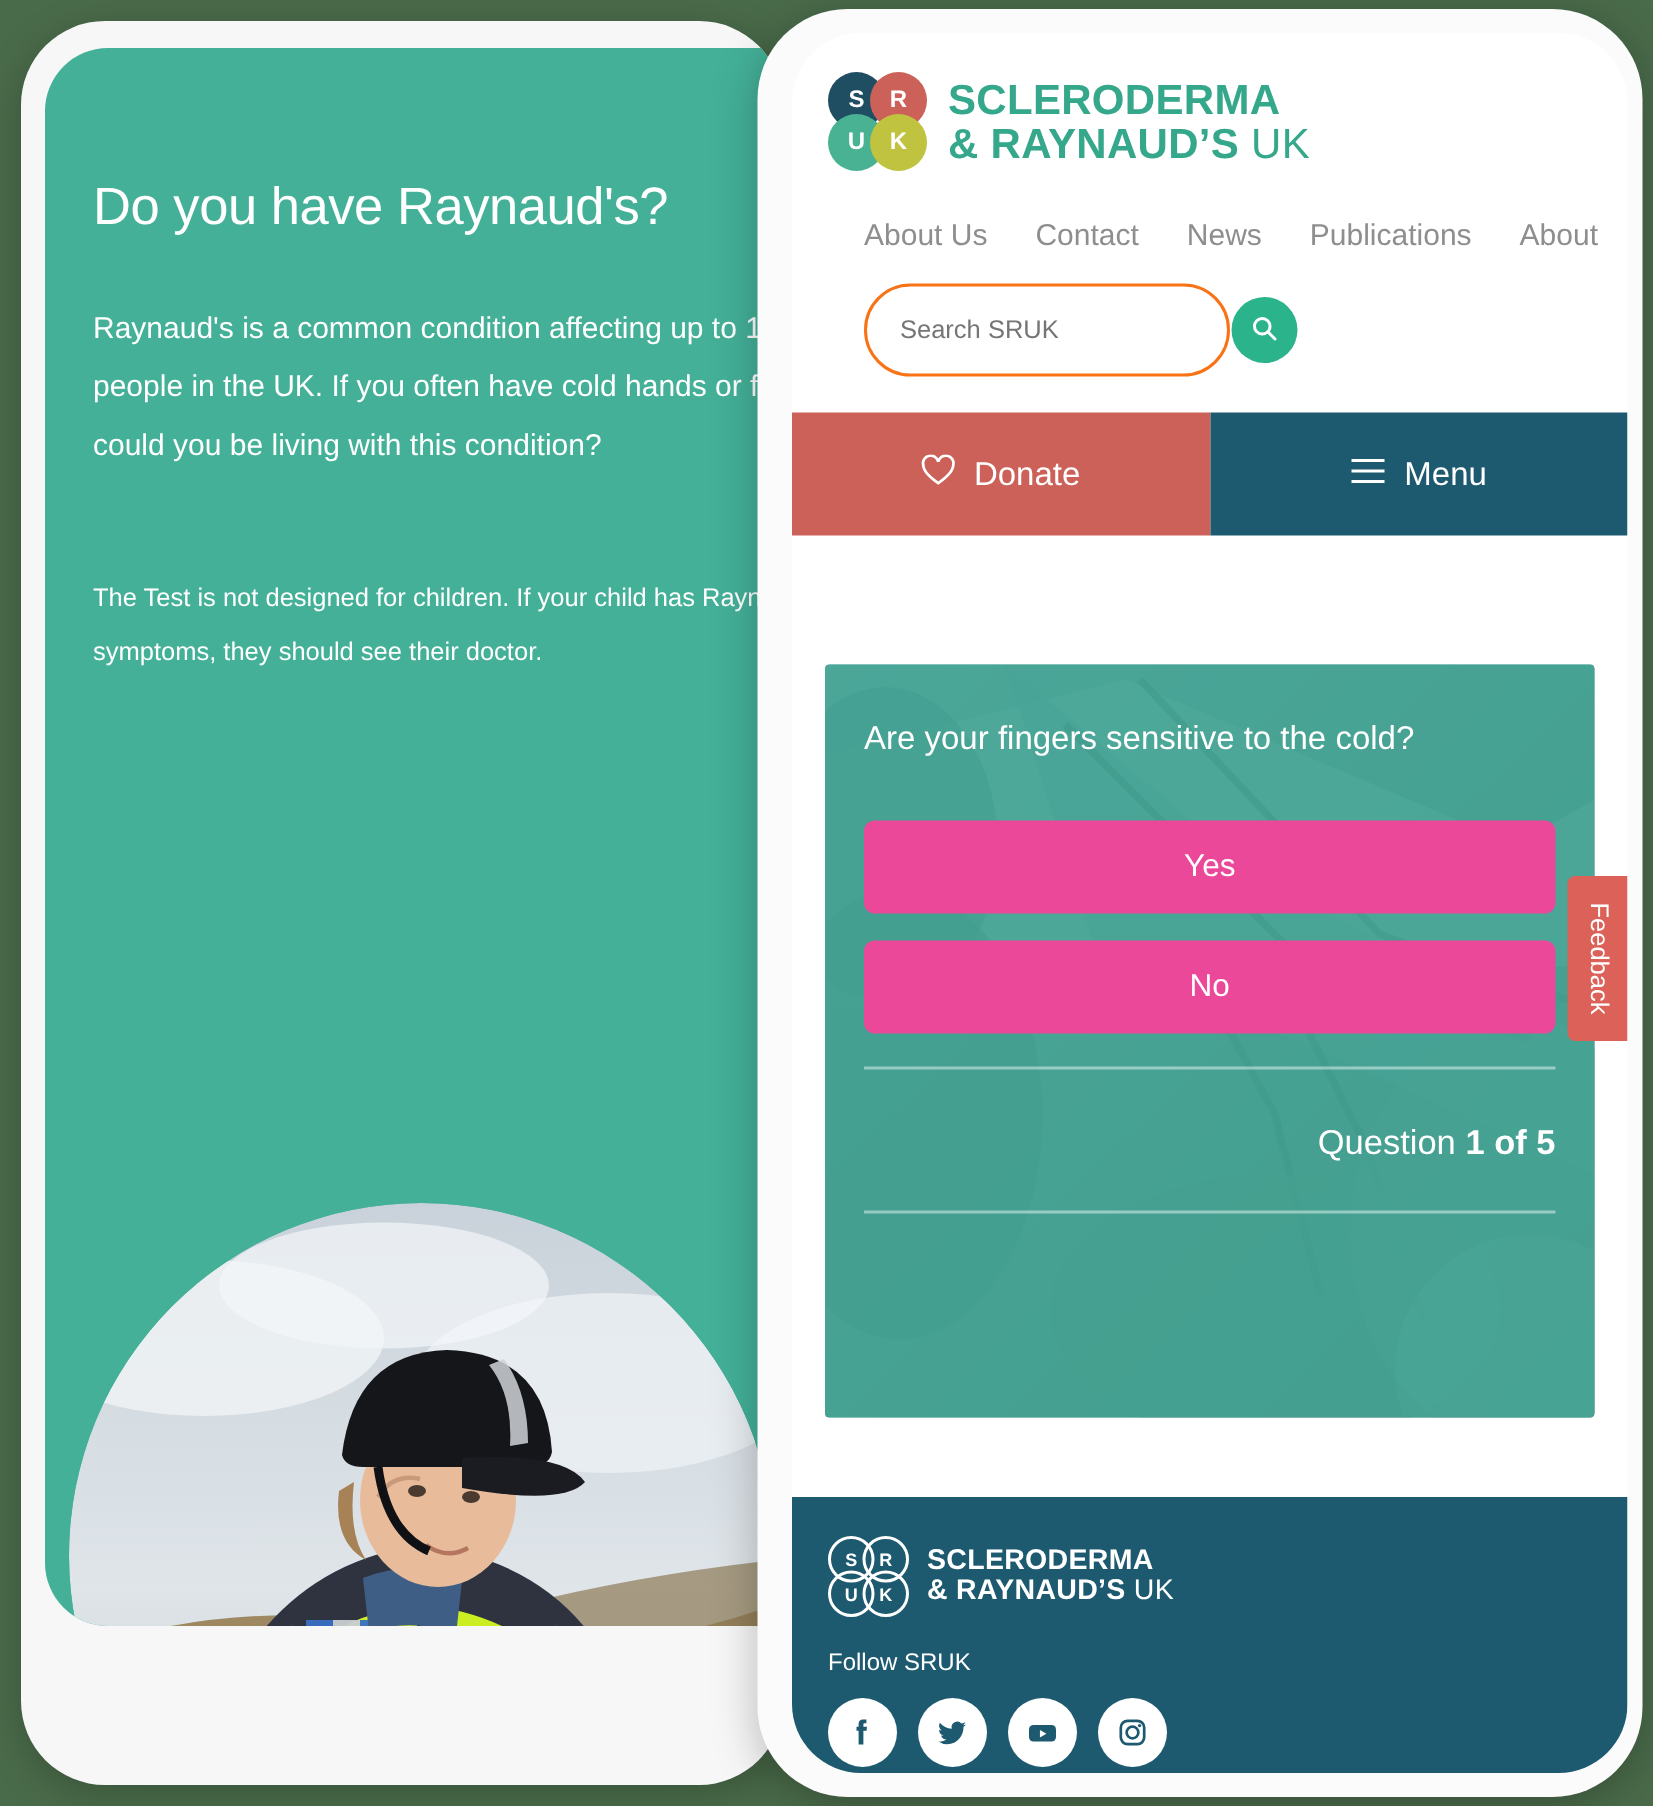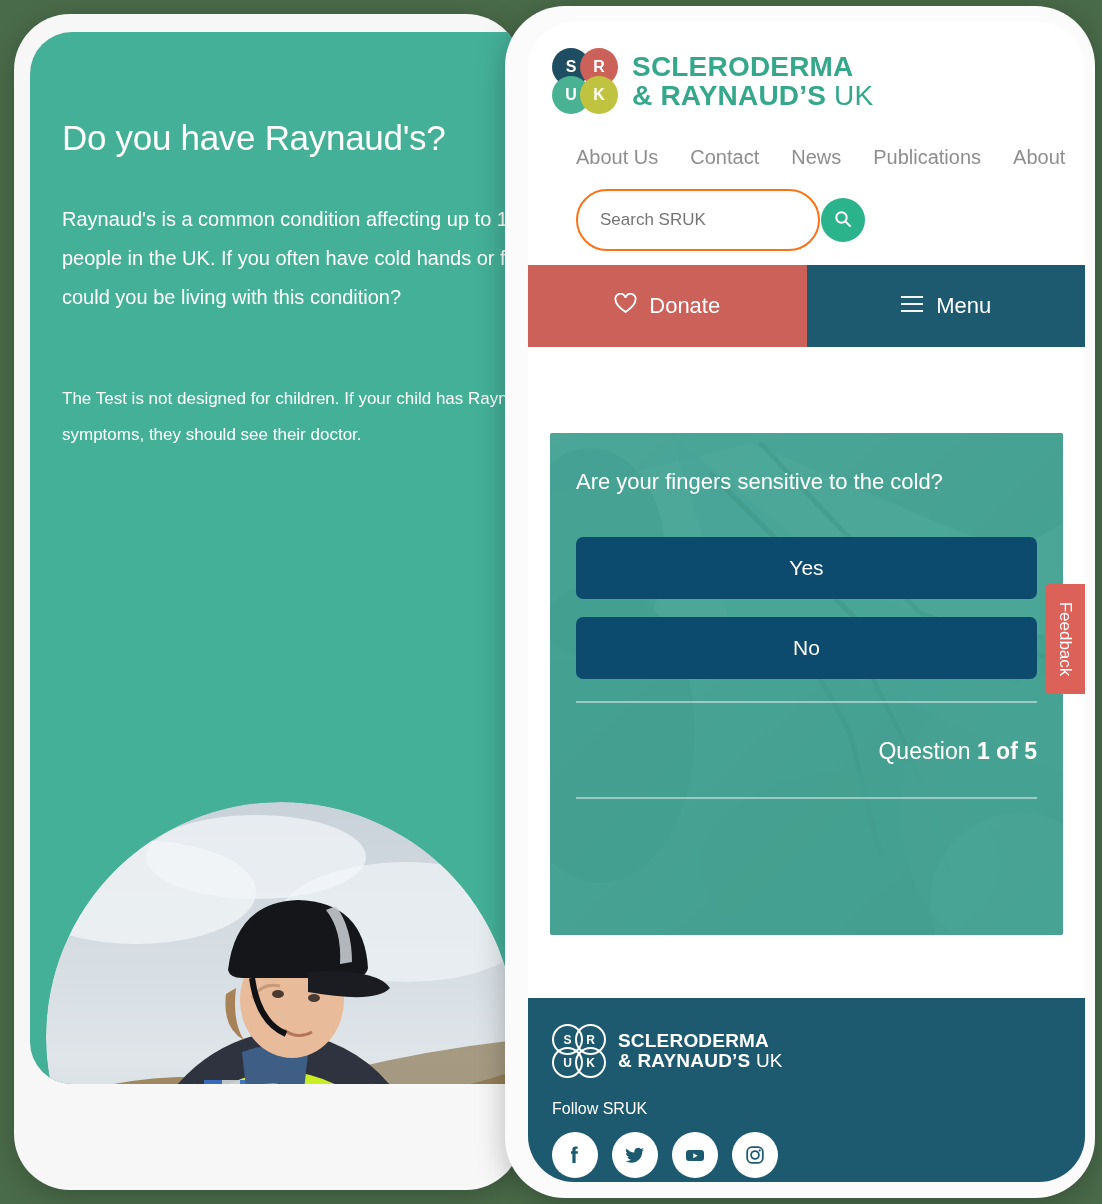--- a/index.html
+++ b/index.html
@@ -104,21 +104,21 @@
     flex: 1; border: 0; outline: 0; font-size: 17px; color: #9a9a9a;
     font-family: "Liberation Sans", sans-serif; background: transparent;
   }
   .search-btn {
     width: 44px; height: 44px; border-radius: 50%; border: 0;
     background: #2bb38c; display: flex; align-items: center;
     justify-content: center; cursor: pointer; flex: 0 0 44px;
   }
 
   
-  .action-bars { display: flex; margin-top: 14px; height: 82px; }
+  .action-bars { display: flex; margin-top: 24px; height: 82px; }
   .bar {
     flex: 1; display: flex; align-items: center; justify-content: center;
     gap: 12px; color: #fff; font-size: 22px; cursor: pointer;
   }
   .bar-donate { background: #cb6158; }
   .bar-menu   { background: #1d5a70; }
 
   
   .quiz-wrap { padding: 86px 22px 0 22px; }
   .quiz-card {
@@ -127,21 +127,21 @@
   }
   .quiz-photo { position: absolute; inset: 0; }
   .quiz-tint {
     position: absolute; inset: 0;
     background: rgba(63,172,155,.80);
   }
   .quiz-inner { position: relative; padding: 34px 26px 0 26px; color: #fff; }
   .quiz-q { font-size: 22px; line-height: 1.38; font-weight: 400; }
   .ans-btn {
     display: block; width: 100%; height: 62px; margin-top: 18px;
-    background: #0c4a6e; border: 0; border-radius: 7px; color: #fff;
+    background: #ec4899; border: 0; border-radius: 7px; color: #fff;
     font-size: 21px; font-family: "Liberation Sans", sans-serif; cursor: pointer;
   }
   .ans-btn.first { margin-top: 40px; }
   .divider { height: 2px; background: rgba(255,255,255,.45); margin-top: 22px; }
   .q-count { text-align: right; font-size: 23px; margin-top: 35px; }
   .q-count b { font-weight: 700; }
   .divider-b { height: 2px; background: rgba(255,255,255,.45); margin-top: 32px; }
 
   
   .feedback-tab {

